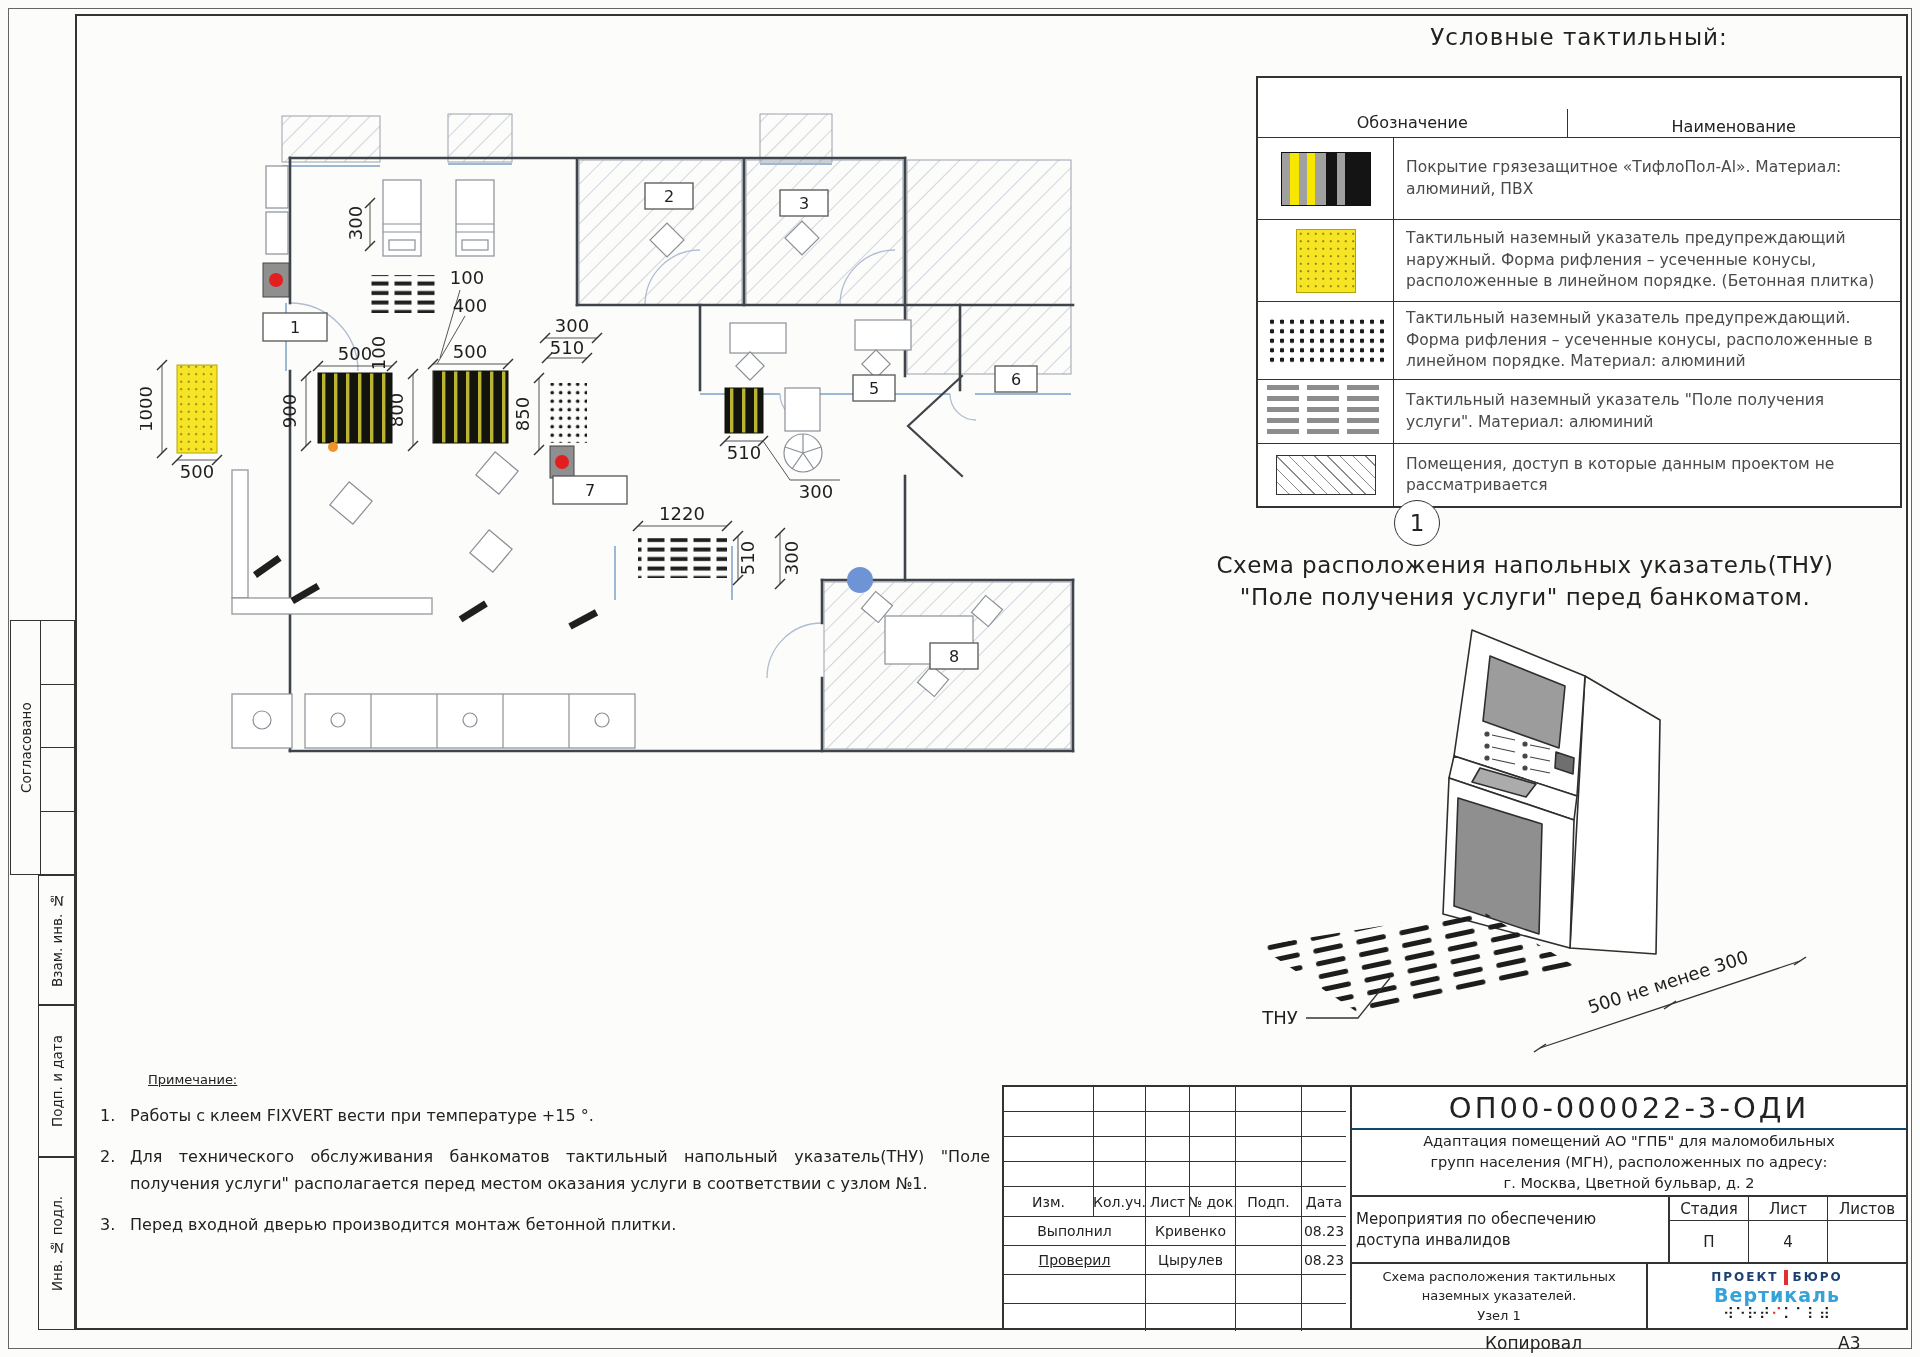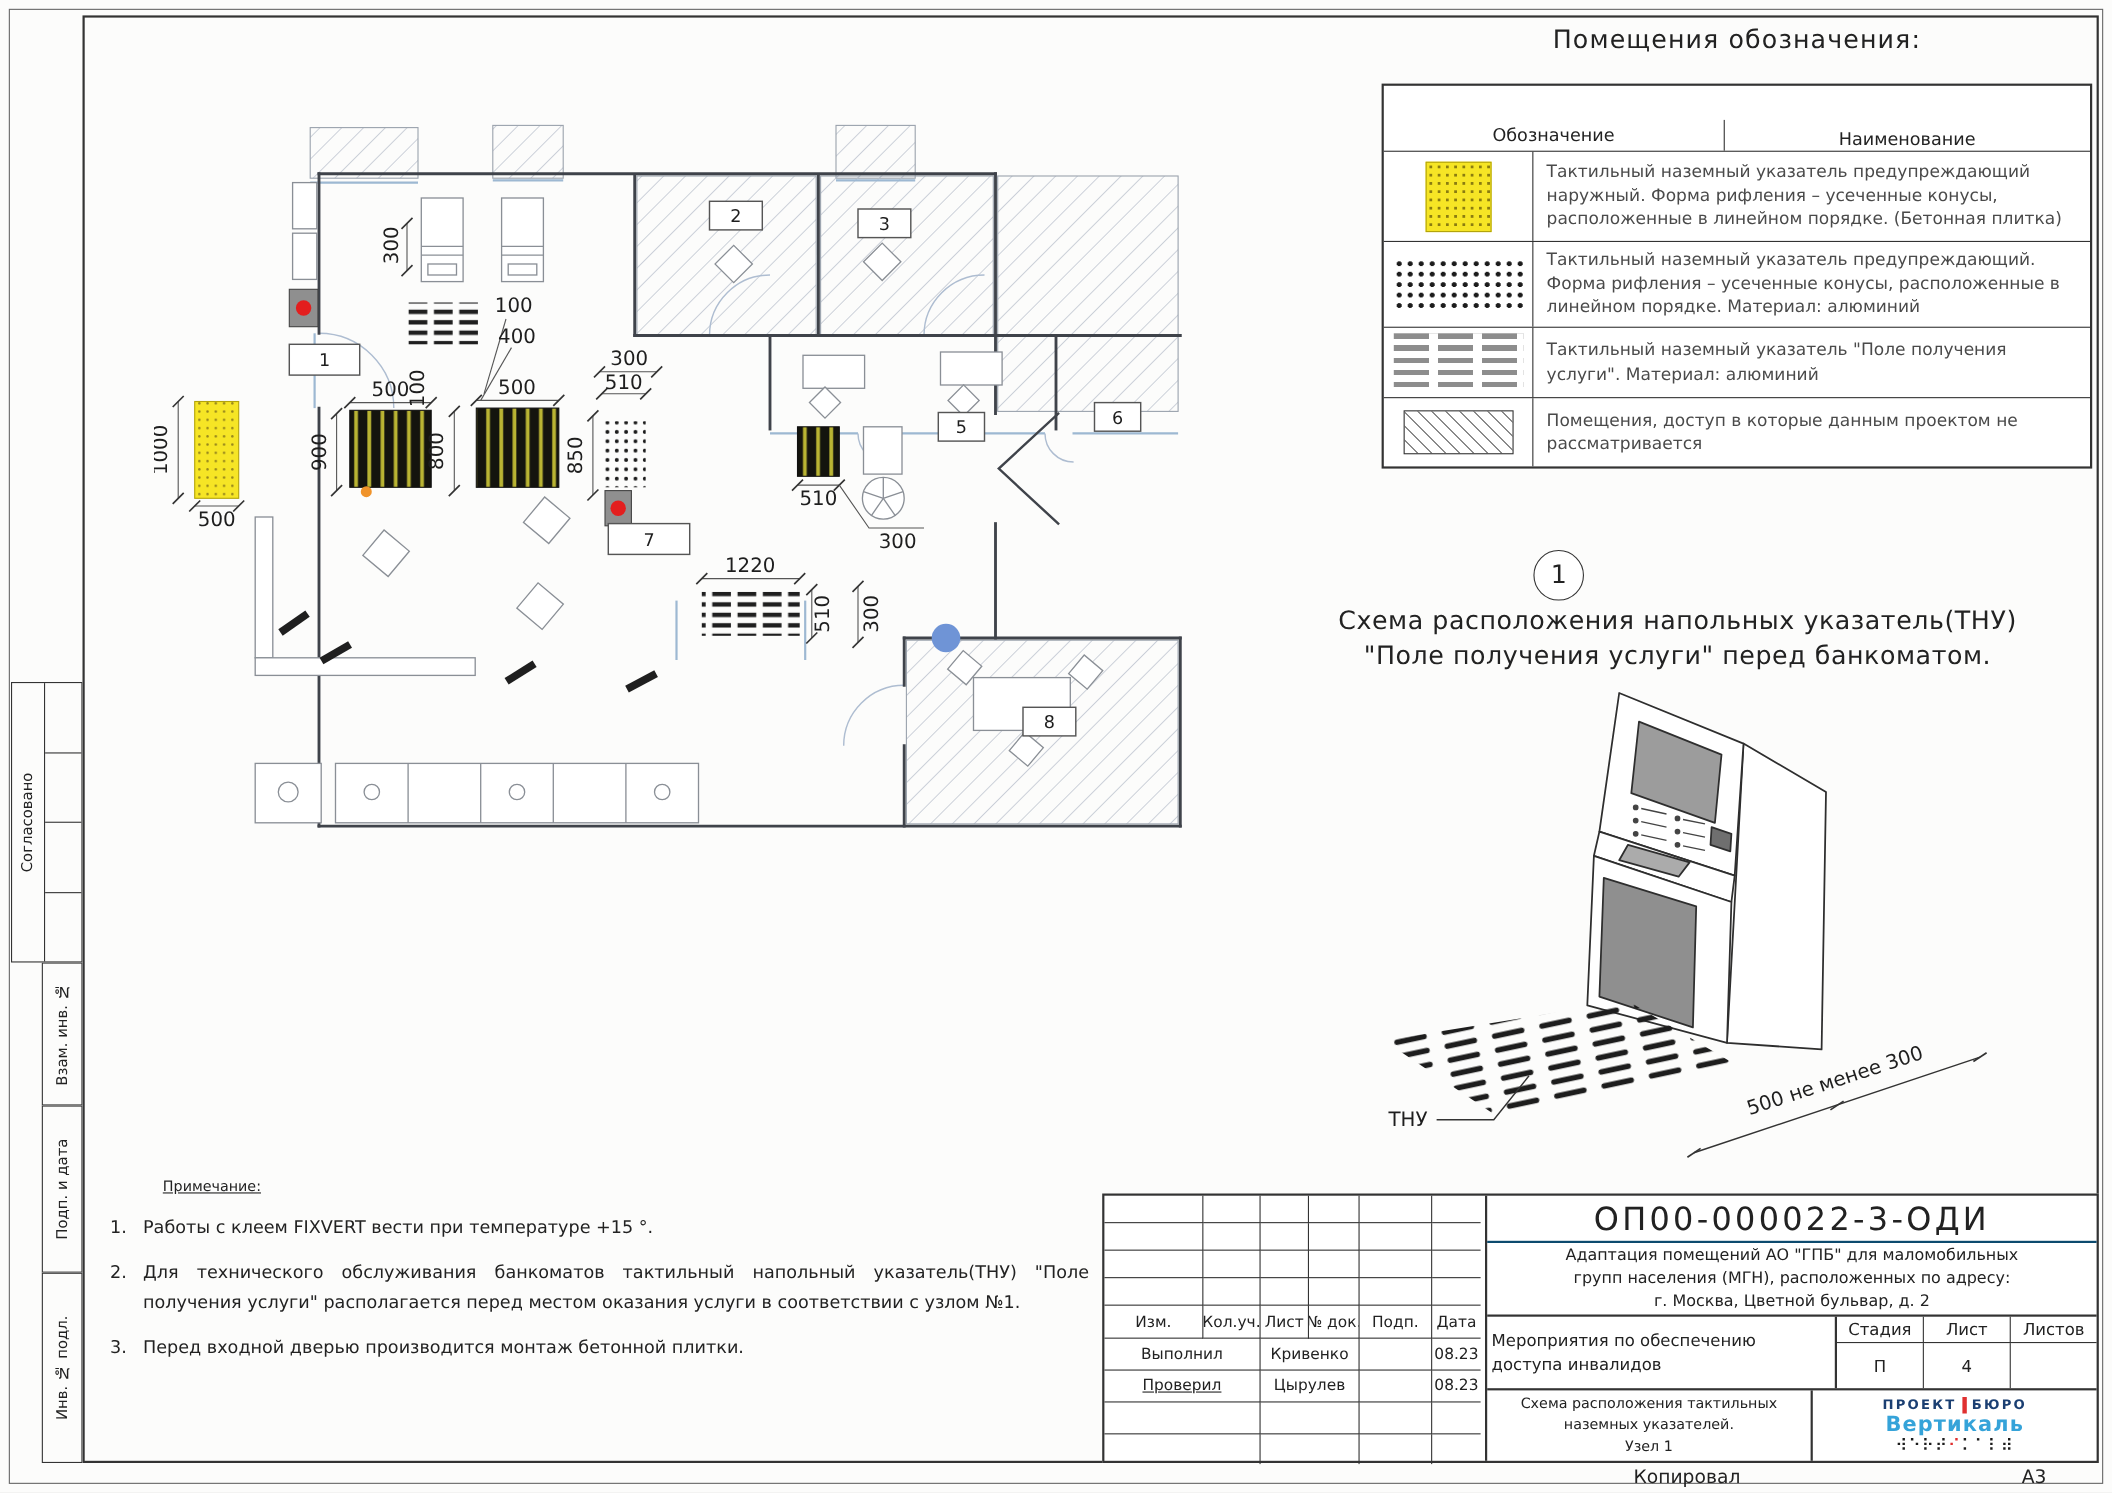--- a/index.html
+++ b/index.html
@@ -328,26 +328,32 @@
       <text x="12" y="301" transform="rotate(-90 12 301)">1000</text>
       <text x="57" y="370">500</text>
       <text x="604" y="351">510</text>
       <text x="676" y="390">300</text>
       <text x="542" y="412">1220</text>
       <text x="614" y="450" transform="rotate(-90 614 450)">510</text>
       <text x="658" y="450" transform="rotate(-90 658 450)">300</text>
     </g>
   </svg>
 
-  <div class="abs legend-title" style="left:1256px; top:24px; width:646px;">Помещения обозначения:</div>
+  <div class="abs legend-title" style="left:1256px; top:24px; width:646px;">Условные тактильный:</div>
 
   <div class="abs legend" style="left:1256px; top:76px; width:646px;">
     <div class="lrow" style="height:60px;">
       <div class="lsym lname lhead" style="padding:0;">Обозначение</div>
       <div class="lname lhead">Наименование</div>
+    </div>
+    <div class="lrow" style="height:82px;">
+      <div class="lsym">
+          <div class="sym1"></div>
+        </div>
+      <div class="lname">Покрытие грязезащитное «ТифлоПол-Al». Материал: алюминий, ПВХ</div>
     </div>
     <div class="lrow" style="height:82px;">
       <div class="lsym">
           <div class="sym2"></div>
         </div>
       <div class="lname">Тактильный наземный указатель предупреждающий наружный. Форма рифления – усеченные конусы, расположенные в линейном порядке. (Бетонная плитка)</div>
     </div>
     <div class="lrow" style="height:78px;">
       <div class="lsym">
           <div class="sym3"></div>

